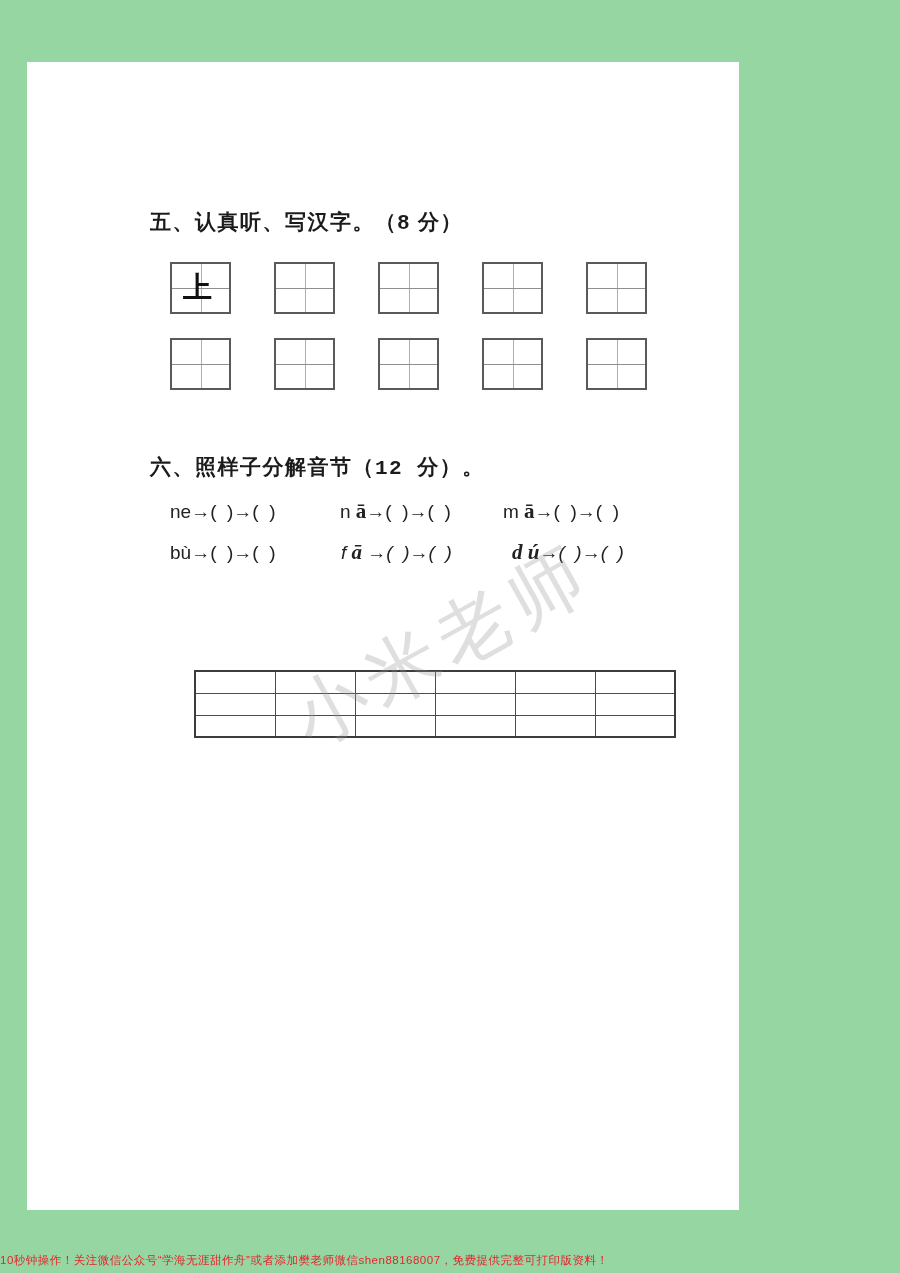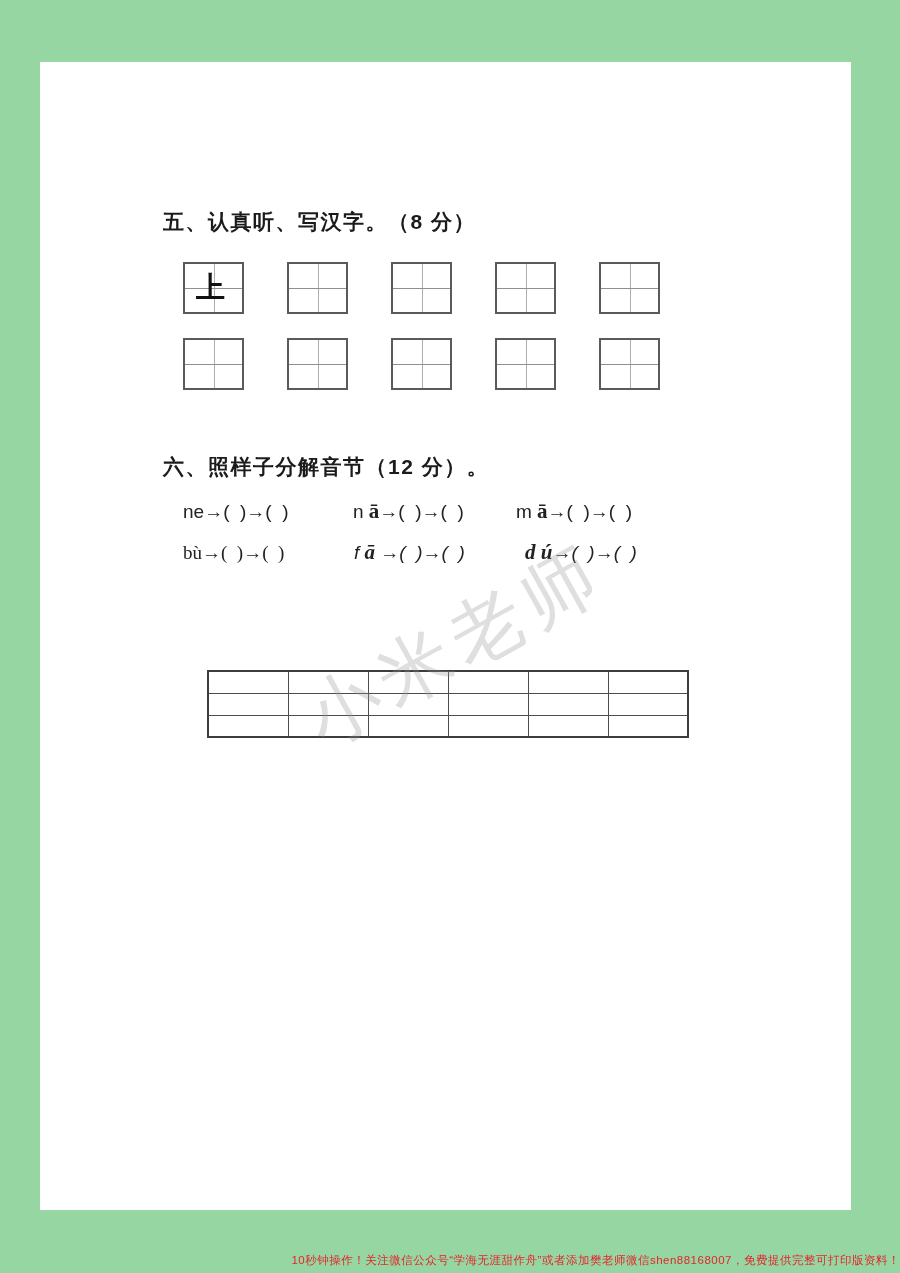--- a/index.html
+++ b/index.html
@@ -6,35 +6,35 @@
   html,body { width:900px; height:1273px; }
   body {
     position:relative;
     background:#96d6a3;
     font-family:"Liberation Sans", sans-serif;
     color:#1e1e1e;
     overflow:hidden;
   }
   .page {
     position:absolute;
-    left:40px; top:62px;
-    width:811px; height:1148px;
+    left:27px; top:62px;
+    width:712px; height:1148px;
     background:#ffffff;
   }
   .sec-title {
     position:absolute;
     left:123px;
     font-size:21px;
     font-weight:bold;
     letter-spacing:1.5px;
     color:#1b1b1b;
     white-space:pre;
   }
   .s5 { top:146px; }
-  .s6 { top:391px; }
+  .s6 { top:391px;font-family:Liberation Mono, monospace; }
   .s7 { top:547px; }
 
   
   .grid-row {
     position:absolute;
     left:143px;
     display:flex;
     gap:43px;
   }
   .gr1 { top:200px; }
@@ -103,21 +103,21 @@
     color:rgba(150,150,150,0.30);
     transform:rotate(-29deg);
     pointer-events:none;
     white-space:nowrap;
     z-index:5;
   }
 
   .footer {
     position:absolute;
     left:0; right:0; bottom:5px;
-    text-align:right;
+    text-align:left;
     font-size:11.5px;
     color:#e5252c;
     letter-spacing:0.5px;
   }
 </style>
 </head>
 <body>
 
 <div class="page">
 
@@ -158,21 +158,21 @@
         <span class="hz"></span>
       </div>
   </div>
 
   <h2 class="sec-title s6">六、照样子分解音节（12 分）。</h2>
 
   <div class="py" style="left:143px; top:437px;"><span>ne</span><span class="b"></span><span>→(  )→(  )</span></div>
   <div class="py" style="left:313px; top:437px;"><span>n </span><span class="b">ā</span><span>→(  )→(  )</span></div>
   <div class="py" style="left:476px; top:437px;"><span>m </span><span class="b">ā</span><span>→(  )→(  )</span></div>
 
-  <div class="py" style="left:143px; top:478px;font-family:Liberation Serif, serif;"><span>bù</span><span class="b"></span><span>→(  )→(  )</span></div>
+  <div class="py" style="left:143px; top:478px;"><span>bù</span><span class="b"></span><span>→(  )→(  )</span></div>
   <div class="py" style="left:314px; top:478px;font-style:italic;"><span>f </span><span class="b">ā</span><span> →(  )→(  )</span></div>
   <div class="py" style="left:485px; top:478px;font-style:italic;"><span></span><span class="b">d ú</span><span>→(  )→(  )</span></div>
 
 
   <table class="vowel-table">
     <tbody>
       <tr>
         <td></td>
           <td></td>
           <td></td>

